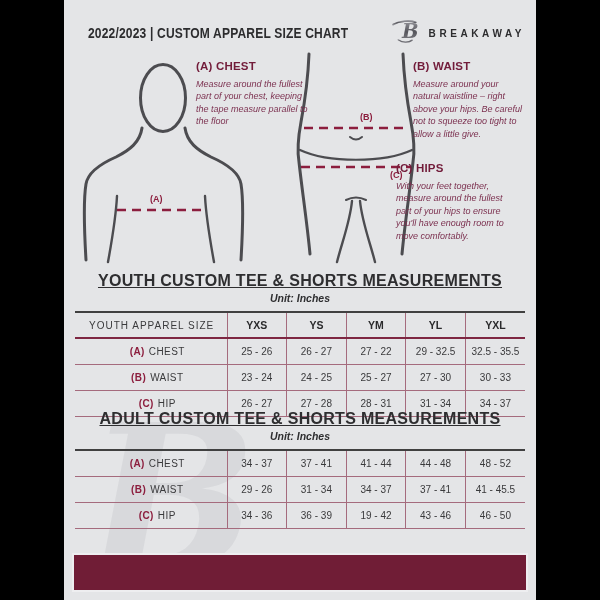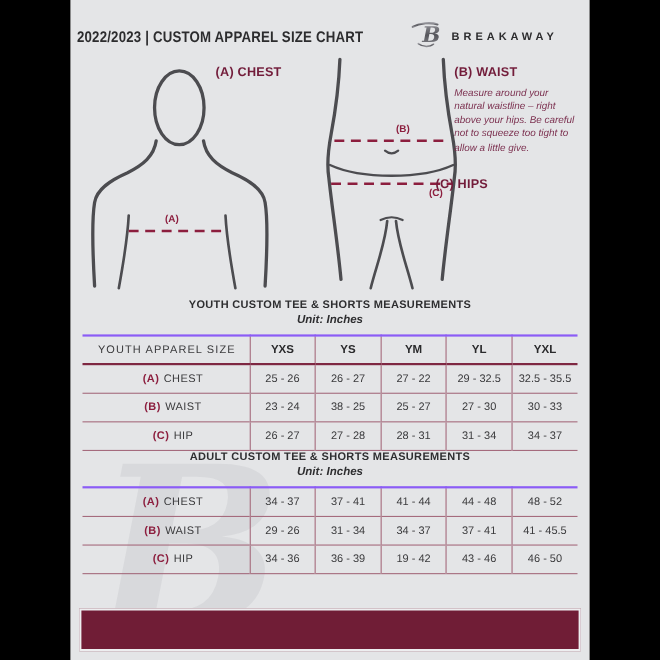--- a/index.html
+++ b/index.html
@@ -1,41 +1,41 @@
 <!DOCTYPE html>
 <html><head>
 <meta charset="utf-8">
 <style>
   html,body{margin:0;padding:0;background:#000;}
   .canvas{position:relative;width:600px;height:600px;background:#000;overflow:hidden;
           font-family:"Liberation Sans",sans-serif;}
   .page{position:absolute;left:64px;top:0;width:472px;height:600px;background:#e4e5e7;overflow:hidden;}
 
   
-  .header{position:absolute;left:6px;top:18px;width:424px;height:30px;
+  .header{position:absolute;left:24px;top:18px;width:424px;height:30px;
           display:flex;justify-content:space-between;align-items:center;}
   .doc-title{font-weight:700;font-size:14px;color:#2c2c2e;letter-spacing:.2px;
              transform:scaleX(.86);transform-origin:left center;white-space:nowrap;}
   .brand{display:flex;align-items:center;gap:6px;}
   .brand-name{font-weight:700;font-size:10px;letter-spacing:3.6px;color:#2c2c2e;white-space:nowrap;}
 
   
   .fig{position:absolute;}
   .fig svg{display:block;}
   .guide-block{position:absolute;width:114px;}
   .guide-head{font-weight:700;font-size:11.5px;color:#721c3a;letter-spacing:.2px;}
   .guide-text{margin-top:6px;font-size:9px;font-style:italic;color:#7c3150;line-height:1.38;}
   .marker{position:absolute;font-weight:700;font-size:9px;color:#8c1e3e;}
 
   
   .measure-section{position:absolute;left:11px;width:450px;text-align:center;}
-  .section-title{margin:0;font-size:10px;font-weight:700;color:#2e2e30;letter-spacing:.3px;}
+  .section-title{margin:0;font-size:16px;font-weight:700;color:#2e2e30;letter-spacing:.3px;text-decoration:underline;}
   .unit{margin:2px 0 7px;font-size:10.5px;font-style:italic;font-weight:700;color:#2e2e30;text-align:center;}
   table.size-table{width:450px;table-layout:fixed;border-collapse:collapse;
-                   border-top:2px solid #8b5cf6;border-bottom:1px solid #a56b7d;}
+                   border-top:2px solid #404040;border-bottom:1px solid #a56b7d;}
   table.size-table th{height:22px;font-size:10.5px;font-weight:700;color:#2a2a2c;
                       border-bottom:2px solid #7e2742;}
   table.size-table th.label-col{font-weight:400;font-size:10px;letter-spacing:1px;
                                 text-align:left;padding-left:14px;color:#3a3a3c;}
   table.size-table td{height:23px;font-size:10px;color:#3a3a3c;text-align:center;
                       border-top:1px solid #a56b7d;}
   table.size-table td+td, table.size-table th+th{border-left:1px solid #a56b7d;}
   td.rowlabel{text-align:left;padding-left:14px;letter-spacing:.4px;}
   .pfx{color:#8c1e3e;font-weight:700;margin-right:4px;}
 
@@ -103,27 +103,29 @@
         </g>
         <path d="M12 78 H116" fill="none" stroke="#8c1e3e" stroke-width="2.4" stroke-dasharray="9 6"></path>
         <path d="M9 117 H119" fill="none" stroke="#8c1e3e" stroke-width="2.4" stroke-dasharray="9 6"></path>
       </svg>
     </div>
     <span class="marker" style="left:296px;top:112px;">(B)</span>
     <span class="marker" style="left:326px;top:170px;">(C)</span>
 
     <div class="guide-block above" style="left:132px;top:60px;">
       <div class="guide-head">(A) CHEST</div>
+      <div class="guide-text">Measure around the fullest part of your chest, keeping the tape measure parallel to the floor</div>
     </div>
     <div class="guide-block above" style="left:349px;top:60px;">
       <div class="guide-head">(B) WAIST</div>
       <div class="guide-text">Measure around your natural waistline – right above your hips. Be careful not to squeeze too tight to allow a little give.</div>
     </div>
     <div class="guide-block above" style="left:332px;top:162px;">
       <div class="guide-head">(C) HIPS</div>
+      <div class="guide-text">With your feet together, measure around the fullest part of your hips to ensure you'll have enough room to move comfortably.</div>
     </div>
 
     <div class="measure-section above" style="top:272px;">
       <h3 class="section-title">YOUTH CUSTOM TEE &amp; SHORTS MEASUREMENTS</h3>
       <div class="unit">Unit: Inches</div>
       <table class="size-table">
         <colgroup>
             <col style="width:152px">
             <col>
             <col>
@@ -144,21 +146,21 @@
           <td class="rowlabel"><span class="pfx">(A)</span><span>CHEST</span></td>
           <td>25 - 26</td>
           <td>26 - 27</td>
           <td>27 - 22</td>
           <td>29 - 32.5</td>
           <td>32.5 - 35.5</td>
         </tr>
         <tr>
           <td class="rowlabel"><span class="pfx">(B)</span><span>WAIST</span></td>
           <td>23 - 24</td>
-          <td>38 - 25</td>
+          <td>24 - 25</td>
           <td>25 - 27</td>
           <td>27 - 30</td>
           <td>30 - 33</td>
         </tr>
         <tr>
           <td class="rowlabel"><span class="pfx">(C)</span><span>HIP</span></td>
           <td>26 - 27</td>
           <td>27 - 28</td>
           <td>28 - 31</td>
           <td>31 - 34</td>

